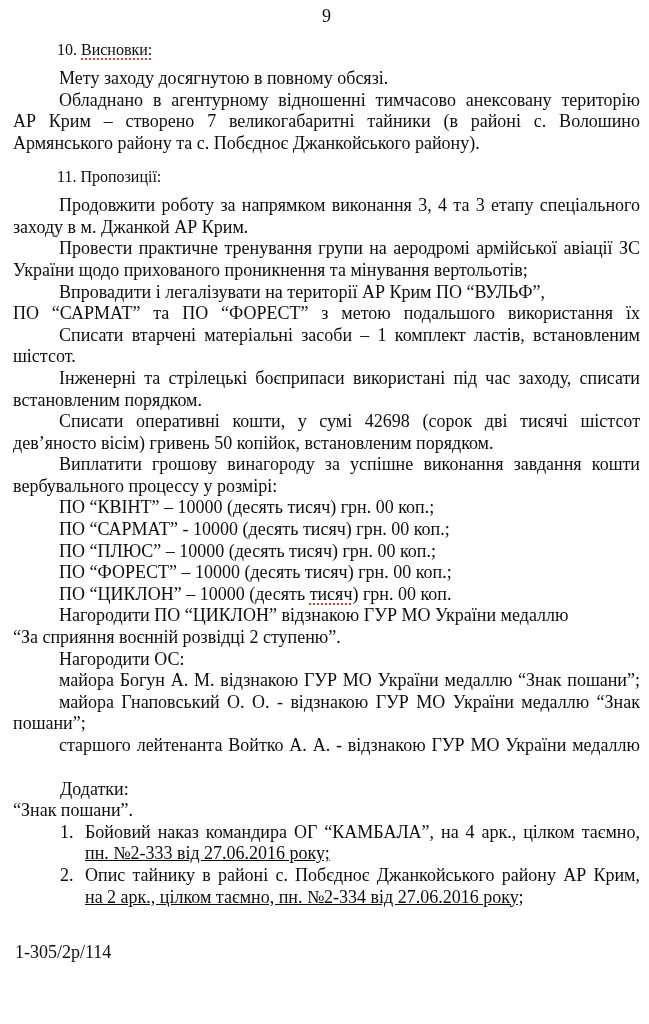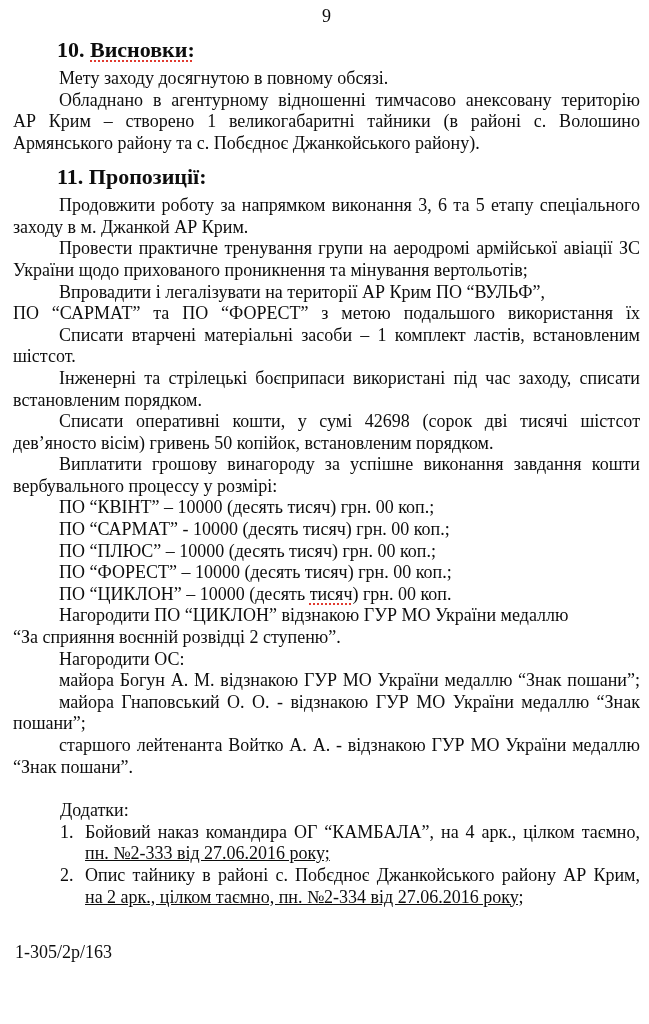--- a/index.html
+++ b/index.html
@@ -19,22 +19,22 @@
     text-align:center;
   }
   .line{
     position:relative;
     height:21.6px;line-height:21.6px;
     white-space:normal;
   }
   .indent{padding-left:46px;}
   .just{text-align:justify;text-align-last:justify;-moz-text-align-last:justify;}
   .heading{
-    font-weight:bold;
-    font-size:22px;
+    font-weight:normal;
+    font-size:16px;
     padding-left:44px;
     margin-top:11px;
     margin-bottom:8px;
   }
   .tab{padding-left:47px;}
   .listitem{padding-left:72px;}
   .listcont{padding-left:72px;text-decoration:underline;}
   .listitem .marker{position:absolute;left:47px;top:0;}
   .gap-blank{margin-top:22px;}
   .sq{
@@ -54,24 +54,24 @@
 </head>
 <body>
 
 <div class="page" style="background: rgb(255, 255, 255); color: rgb(13, 13, 13); --sq: #e03a2f;">
   <div class="pagenum">9</div>
 
   <div>
       <div class="line heading"><span>10. </span><span class="sq">Висновки:</span></div>
       <div class="line indent"><span>Мету заходу досягнутою в повному обсязі.</span></div>
       <div class="line indent just"><span>Обладнано в агентурному відношенні тимчасово анексовану територію</span></div>
-      <div class="line just"><span>АР Крим – створено 1 великогабаритні тайники (в районі с. Волошино</span></div>
+      <div class="line just"><span>АР Крим – створено 7 великогабаритні тайники (в районі с. Волошино</span></div>
       <div class="line"><span>Армянського району та с. Побєдноє Джанкойського району).</span></div>
       <div class="line heading"><span>11. Пропозиції:</span></div>
-      <div class="line indent just"><span>Продовжити роботу за напрямком виконання 3, 6 та 5 етапу спеціального</span></div>
+      <div class="line indent just"><span>Продовжити роботу за напрямком виконання 3, 4 та 3 етапу спеціального</span></div>
       <div class="line"><span>заходу в м. Джанкой АР Крим.</span></div>
       <div class="line indent just"><span>Провести практичне тренування групи на аеродромі армійської авіації ЗС</span></div>
       <div class="line"><span>України щодо прихованого проникнення та мінування вертольотів;</span></div>
       <div class="line indent"><span>Впровадити і легалізувати на території АР Крим ПО “ВУЛЬФ”,</span></div>
       <div class="line just"><span>ПО “САРМАТ” та ПО “ФОРЕСТ” з метою подальшого використання їх</span></div>
       <div class="line indent just"><span>Списати втарчені матеріальні засоби – 1 комплект ластів, встановленим</span></div>
       <div class="line"><span>шістсот.</span></div>
       <div class="line indent just"><span>Інженерні та стрілецькі боєприпаси використані під час заходу, списати</span></div>
       <div class="line"><span>встановленим порядком.</span></div>
       <div class="line indent just"><span>Списати оперативні кошти, у сумі 42698 (сорок дві тисячі шістсот</span></div>
@@ -83,22 +83,22 @@
       <div class="line indent"><span>ПО “ПЛЮС” – 10000 (десять тисяч) грн. 00 коп.;</span></div>
       <div class="line indent"><span>ПО “ФОРЕСТ” – 10000 (десять тисяч) грн. 00 коп.;</span></div>
       <div class="line indent"><span>ПО “ЦИКЛОН” – 10000 (десять </span><span class="sq">тисяч</span><span>) грн. 00 коп.</span></div>
       <div class="line indent"><span>Нагородити ПО “ЦИКЛОН” відзнакою ГУР МО України медаллю</span></div>
       <div class="line"><span>“За сприяння воєнній розвідці 2 ступеню”.</span></div>
       <div class="line indent"><span>Нагородити ОС:</span></div>
       <div class="line indent just"><span>майора Богун А. М. відзнакою ГУР МО України медаллю “Знак пошани”;</span></div>
       <div class="line indent just"><span>майора Гнаповський О. О. - відзнакою ГУР МО України медаллю “Знак</span></div>
       <div class="line"><span>пошани”;</span></div>
       <div class="line indent just"><span>старшого лейтенанта Войтко А. А. - відзнакою ГУР МО України медаллю</span></div>
+      <div class="line tab gap-blank"><span>Додатки:</span></div>
       <div class="line"><span>“Знак пошани”.</span></div>
-      <div class="line tab gap-blank"><span>Додатки:</span></div>
       <div class="line listitem just"><span class="marker">1.</span><span>Бойовий наказ командира ОГ “КАМБАЛА”, на 4 арк., цілком таємно,</span></div>
       <div class="line listcont"><span>пн. №2-333 від 27.06.2016 року;</span></div>
       <div class="line listitem just"><span class="marker">2.</span><span>Опис тайнику в районі с. Побєдноє Джанкойського району АР Крим,</span></div>
       <div class="line listcont"><span>на 2 арк., цілком таємно, пн. №2-334 від 27.06.2016 року;</span></div>
     </div>
 
-  <div class="footer">1-305/2р/163</div>
+  <div class="footer">1-305/2р/114</div>
 </div>
 
 </body></html>

